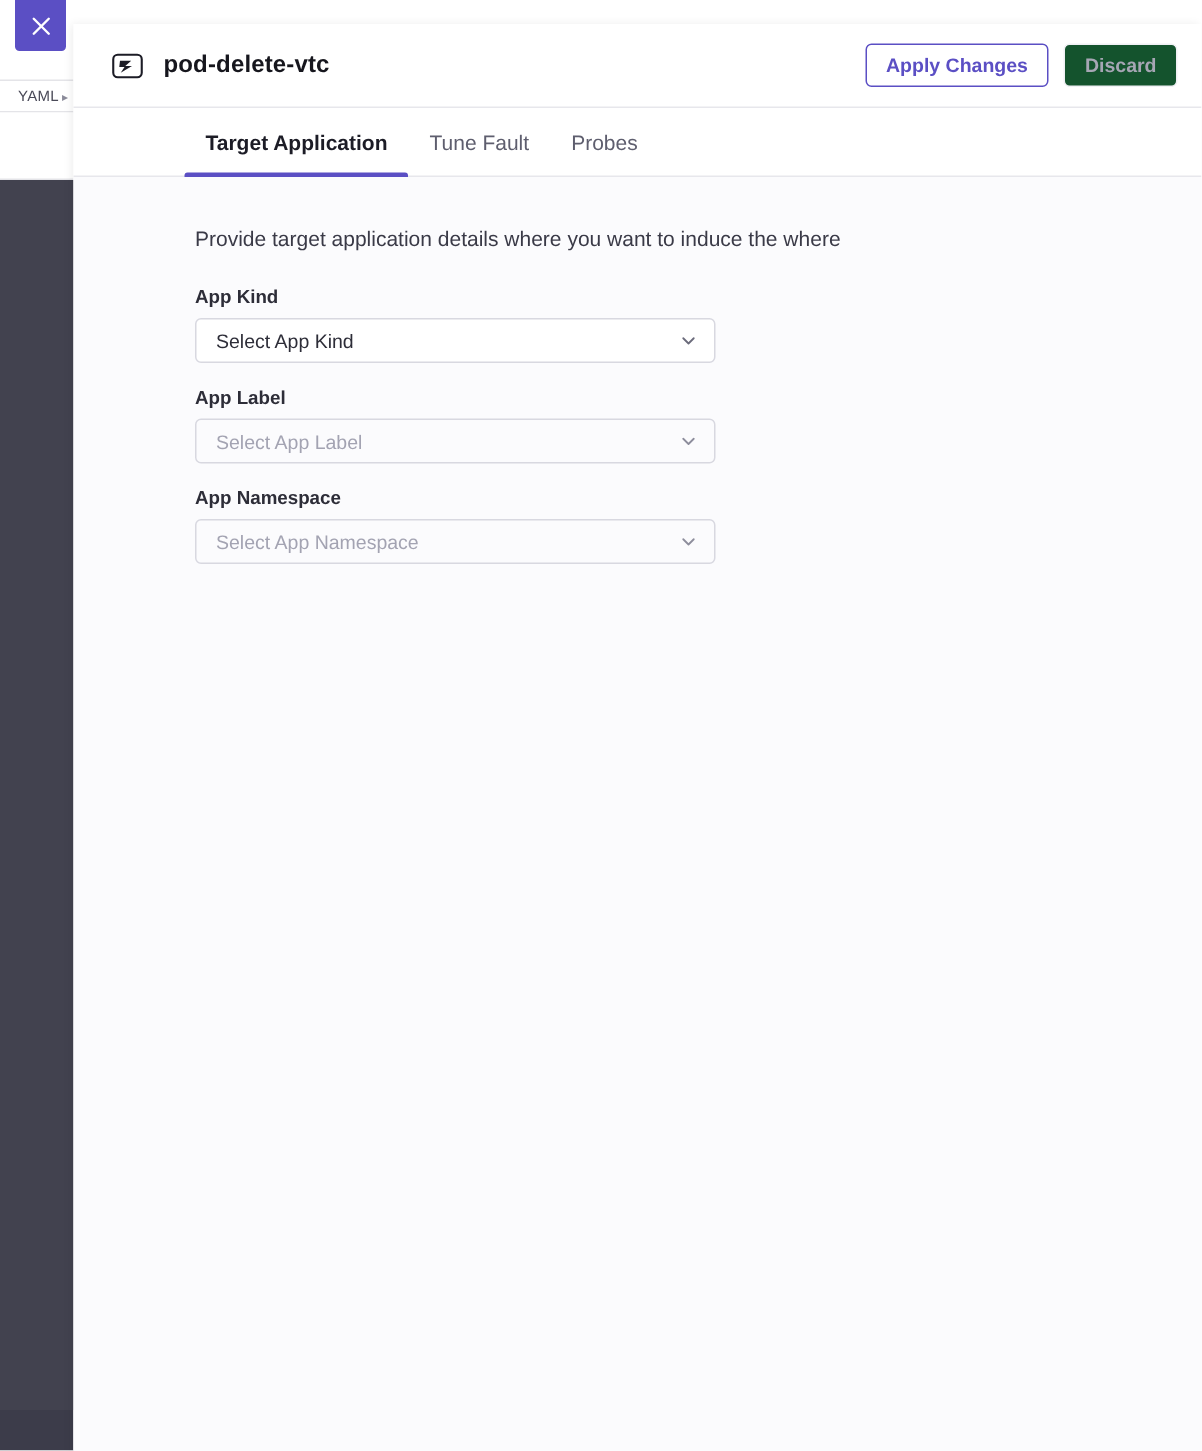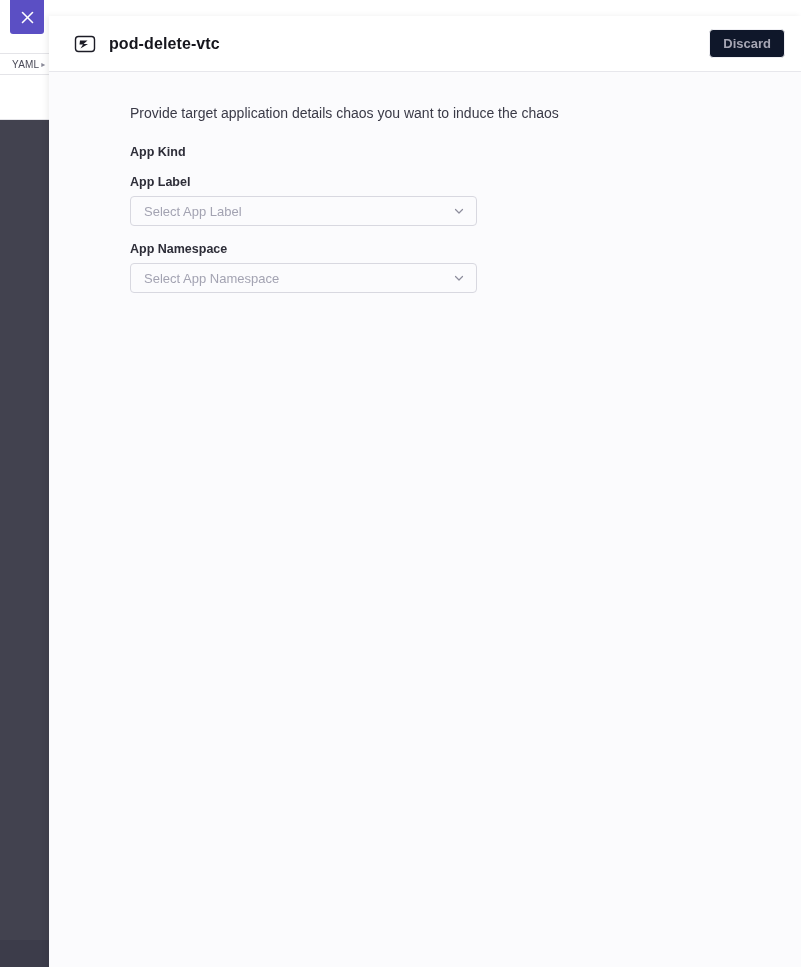--- a/index.html
+++ b/index.html
@@ -135,21 +135,21 @@
     border-radius: 4px;
     padding: 7px 13px;
     cursor: pointer;
     line-height: 1;
     font-family: "Liberation Sans", sans-serif;
   }
   .btn-discard {
     font-size: 13px;
     font-weight: bold;
     color: #a6a6b4;
-    background: #0f172a;
+    background: #14532d;
     border: 1px solid #f0f0f4;
     border-radius: 4px;
     padding: 7px 13px;
     cursor: default;
     line-height: 1;
     font-family: "Liberation Sans", sans-serif;
   }
 
   
   .tabs {
@@ -260,30 +260,44 @@
 
     <div class="drawer-header">
       <span class="header-icon">
         <svg width="24" height="24" viewBox="0 0 24 24" aria-hidden="true">
           <rect x="2.5" y="4.5" width="19" height="15" rx="3" fill="none" stroke="#1c1c26" stroke-width="1.4"></rect>
           <path d="M7 8.5 L14.5 8.5 L10.5 12 L15 12 L7.5 16.5 L10 12.6 L6.5 12.6 Z" fill="#1c1c26"></path>
         </svg>
       </span>
       <span class="header-title">pod-delete-vtc</span>
       <span class="header-actions">
+        <button class="btn-apply">Apply Changes</button>
         <button class="btn-discard">Discard</button>
       </span>
     </div>
 
+    <div class="tabs">
+      <button class="tab active">Target Application</button>
+      <button class="tab">Tune Fault</button>
+      <button class="tab">Probes</button>
+    </div>
 
     <div class="drawer-body">
-      <div class="intro-text">Provide target application details chaos you want to induce the chaos</div>
+      <div class="intro-text">Provide target application details where you want to induce the where</div>
 
       <div class="field">
         <div class="field-label">App Kind</div>
+        <div class="select">
+          <span class="select-value">Select App Kind</span>
+          <span class="chev">
+            <svg width="12" height="12" viewBox="0 0 12 12" aria-hidden="true">
+              <polyline points="2.5,4.5 6,8 9.5,4.5" fill="none" stroke="#6b6b7b" stroke-width="1.2" stroke-linecap="round" stroke-linejoin="round"></polyline>
+            </svg>
+          </span>
+        </div>
       </div>
 
       <div class="field">
         <div class="field-label">App Label</div>
         <div class="select muted">
           <span class="select-value placeholder">Select App Label</span>
           <span class="chev">
             <svg width="12" height="12" viewBox="0 0 12 12" aria-hidden="true">
               <polyline points="2.5,4.5 6,8 9.5,4.5" fill="none" stroke="#8d8d9c" stroke-width="1.2" stroke-linecap="round" stroke-linejoin="round"></polyline>
             </svg>

